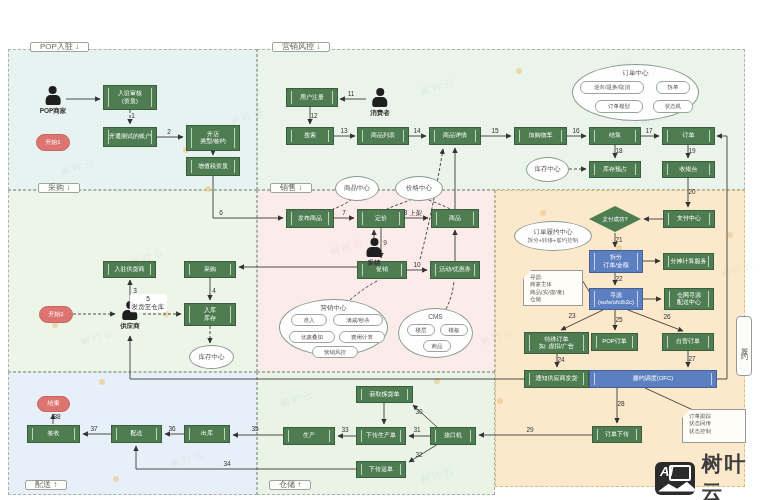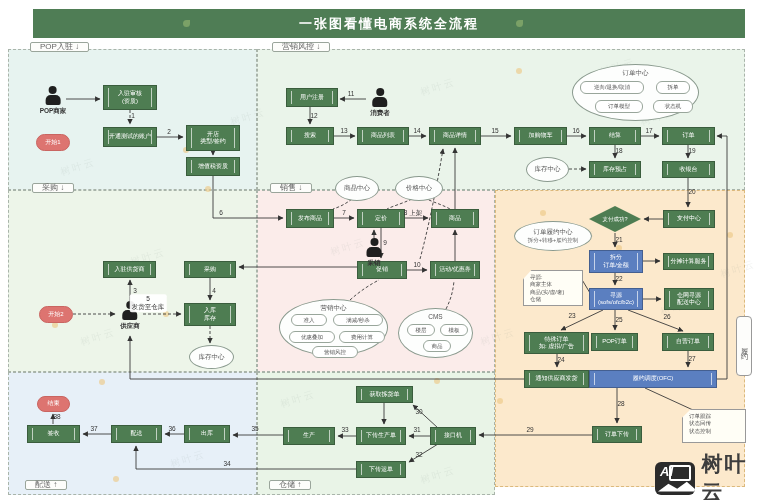--- a/index.html
+++ b/index.html
@@ -70,37 +70,32 @@
   .logo-mtn{position:absolute;left:3px;bottom:3px;width:40px;height:13px;background:#fff;
             clip-path:polygon(0 100%,26% 40%,48% 78%,72% 25%,100% 100%);}
   .logo-frame{position:absolute;right:4px;top:3px;width:18px;height:12px;border:2px solid #fff;border-radius:2px;}
   .logo-text{margin-left:6px;font-size:21px;font-weight:bold;color:#3d3d3d;letter-spacing:2px;}
 </style>
 </head>
 <body>
 
 <div id="stage">
 
-  <div class="header">
-    <span class="title">一张图看懂电商系统全流程</span>
-    <span class="leaf" style="left:150px;top:11px;"></span>
-    <span class="leaf" style="left:483px;top:11px;"></span>
-  </div>
 
   <div class="sec pop"></div>
   <div class="sec golden"></div>
   <div class="sec purchase"></div>
   <div class="sec sales"></div>
   <div class="sec fulfill"></div>
   <div class="sec delivery"></div>
   <div class="sec warehouse"></div>
 
   <div class="tab" style="left:30px;top:42px;">POP入驻 ↓</div>
   <div class="tab" style="left:272px;top:42px;">营销风控 ↓</div>
-  <div class="tab" style="left:32px;top:183px;">采购 ↓</div>
+  <div class="tab" style="left:38px;top:183px;">采购 ↓</div>
   <div class="tab" style="left:270px;top:183px;">销售 ↓</div>
   <div class="tab" style="left:25px;top:480px;">配送 ↑</div>
   <div class="tab" style="left:269px;top:480px;">仓储 ↑</div>
 
   <div class="vtag" style="left:736px;top:316px;width:16px;height:60px;">履约</div>
 
   <svg id="edges" width="762" height="500">
     <defs>
       <marker id="arr" markerWidth="7" markerHeight="7" refX="5.5" refY="3" orient="auto">
         <path d="M0,0 L6,3 L0,6 Z" fill="#333"></path>

